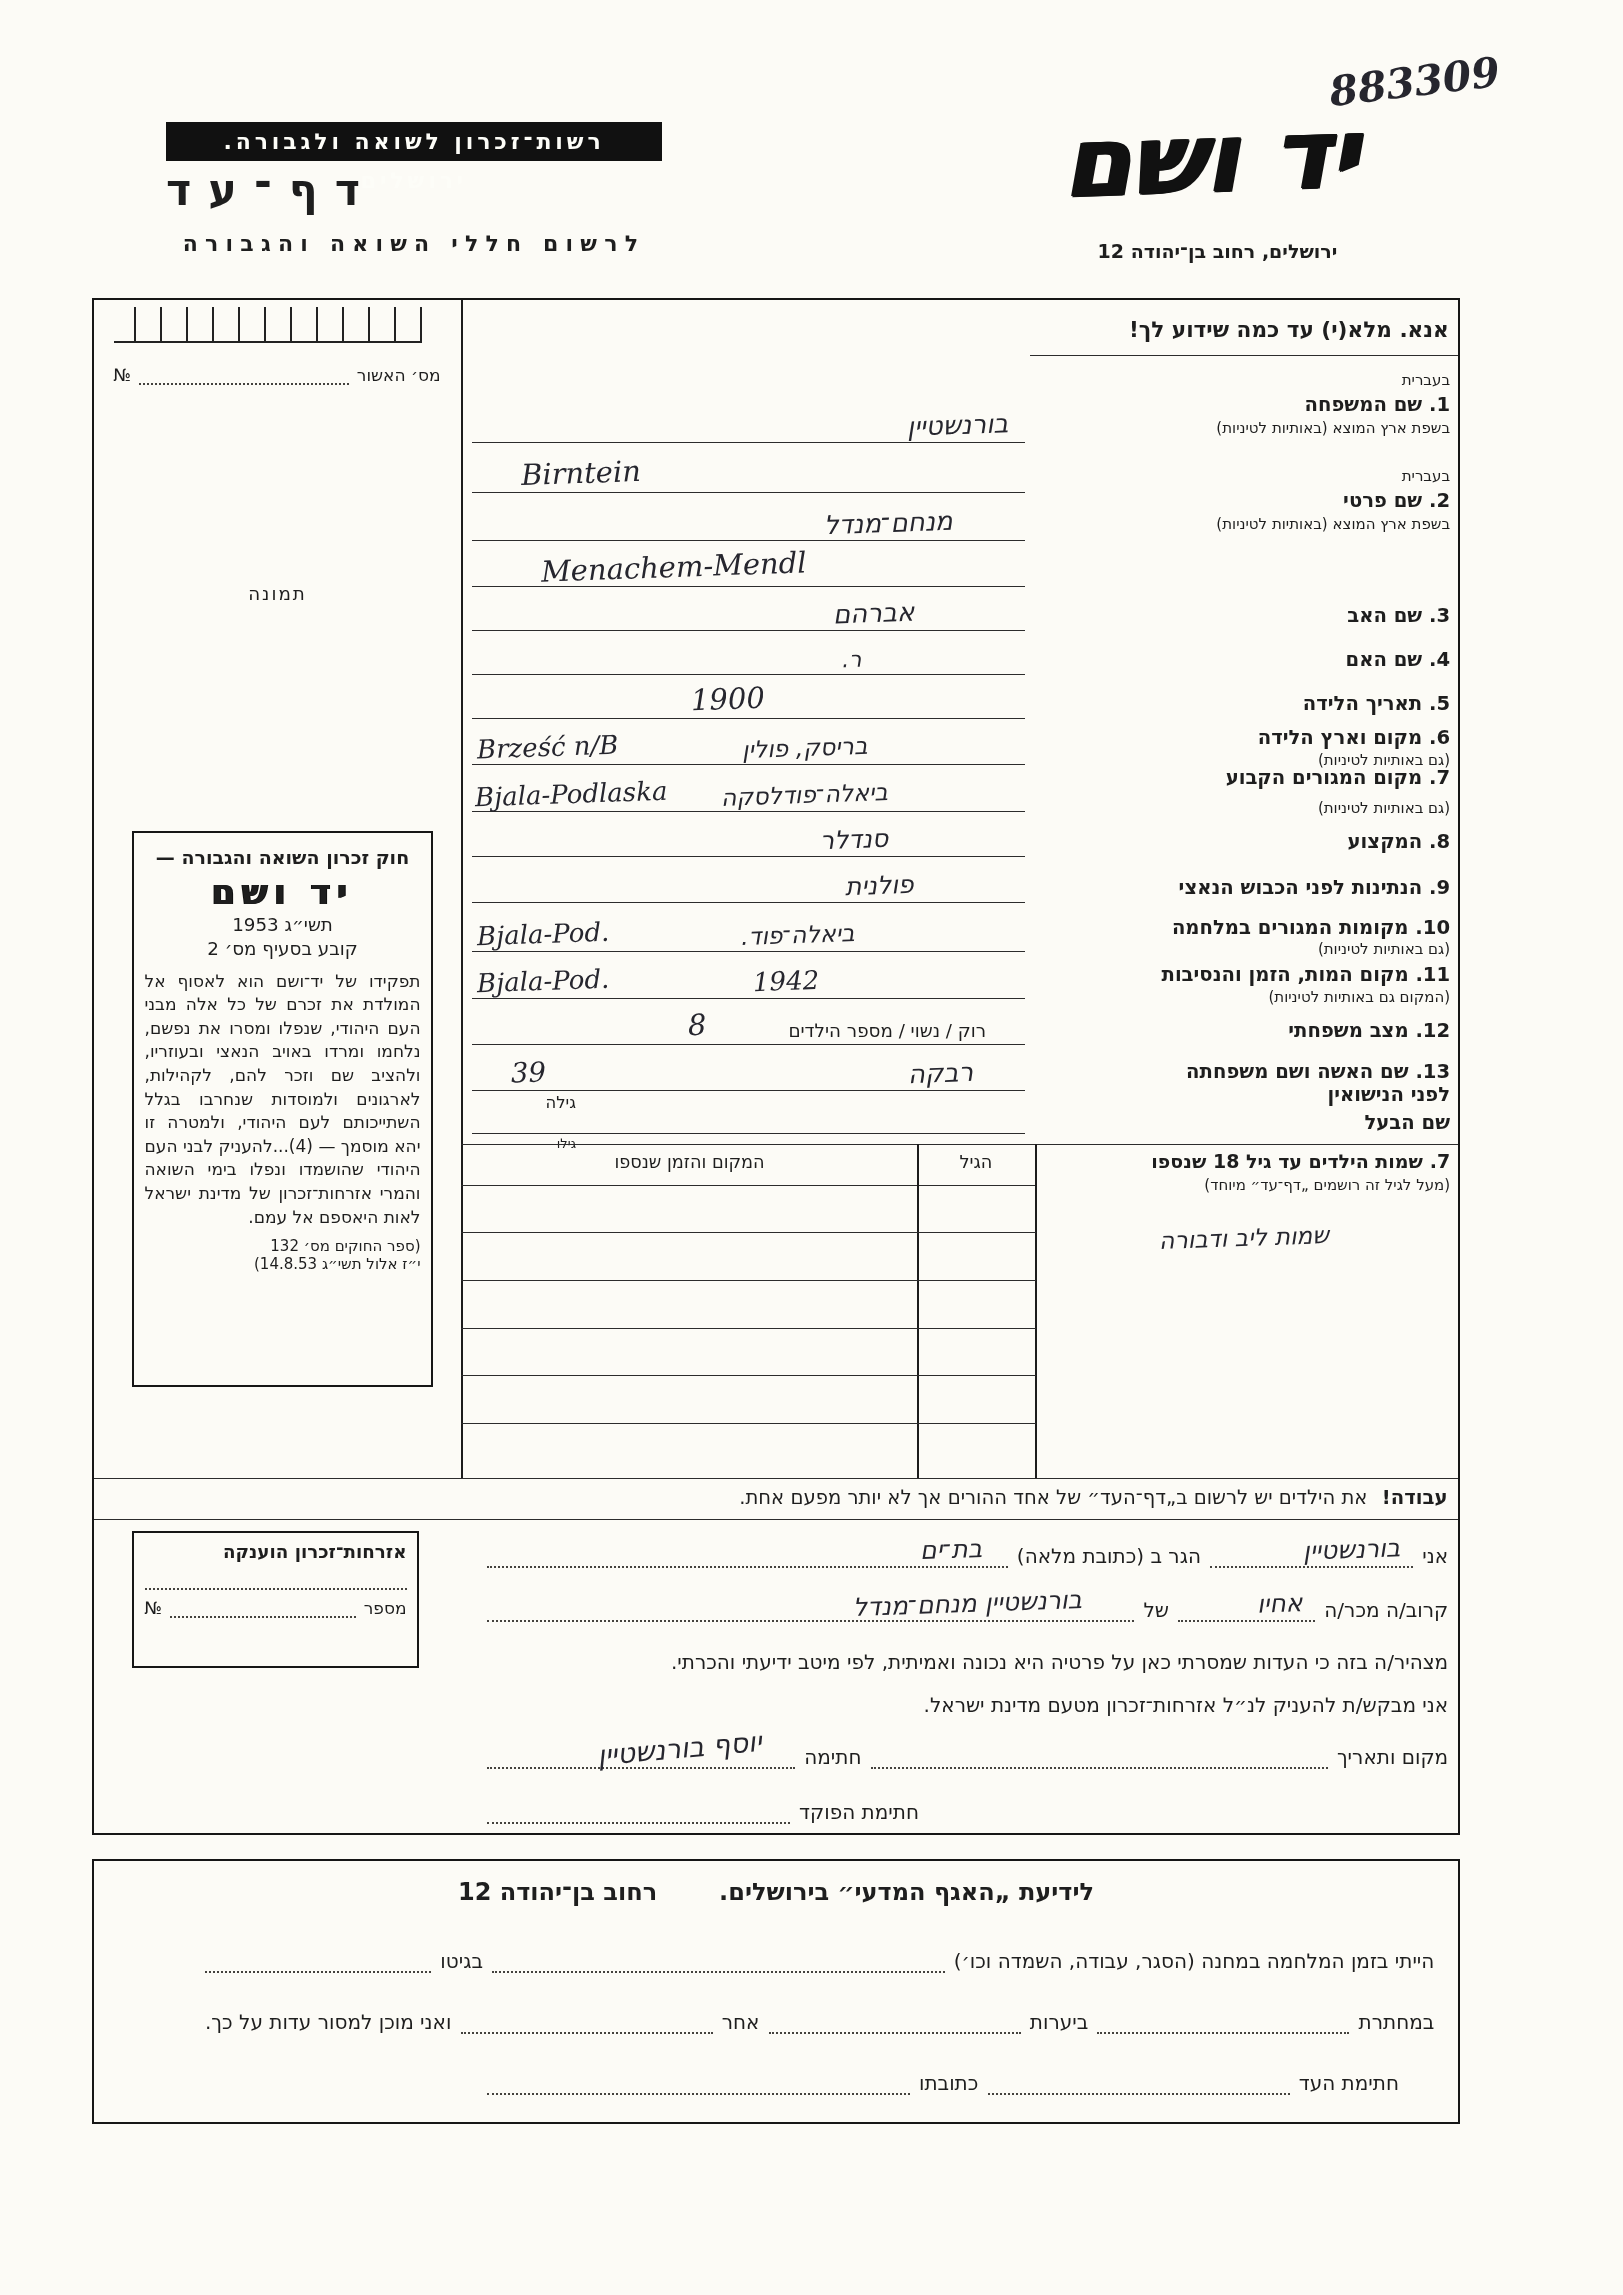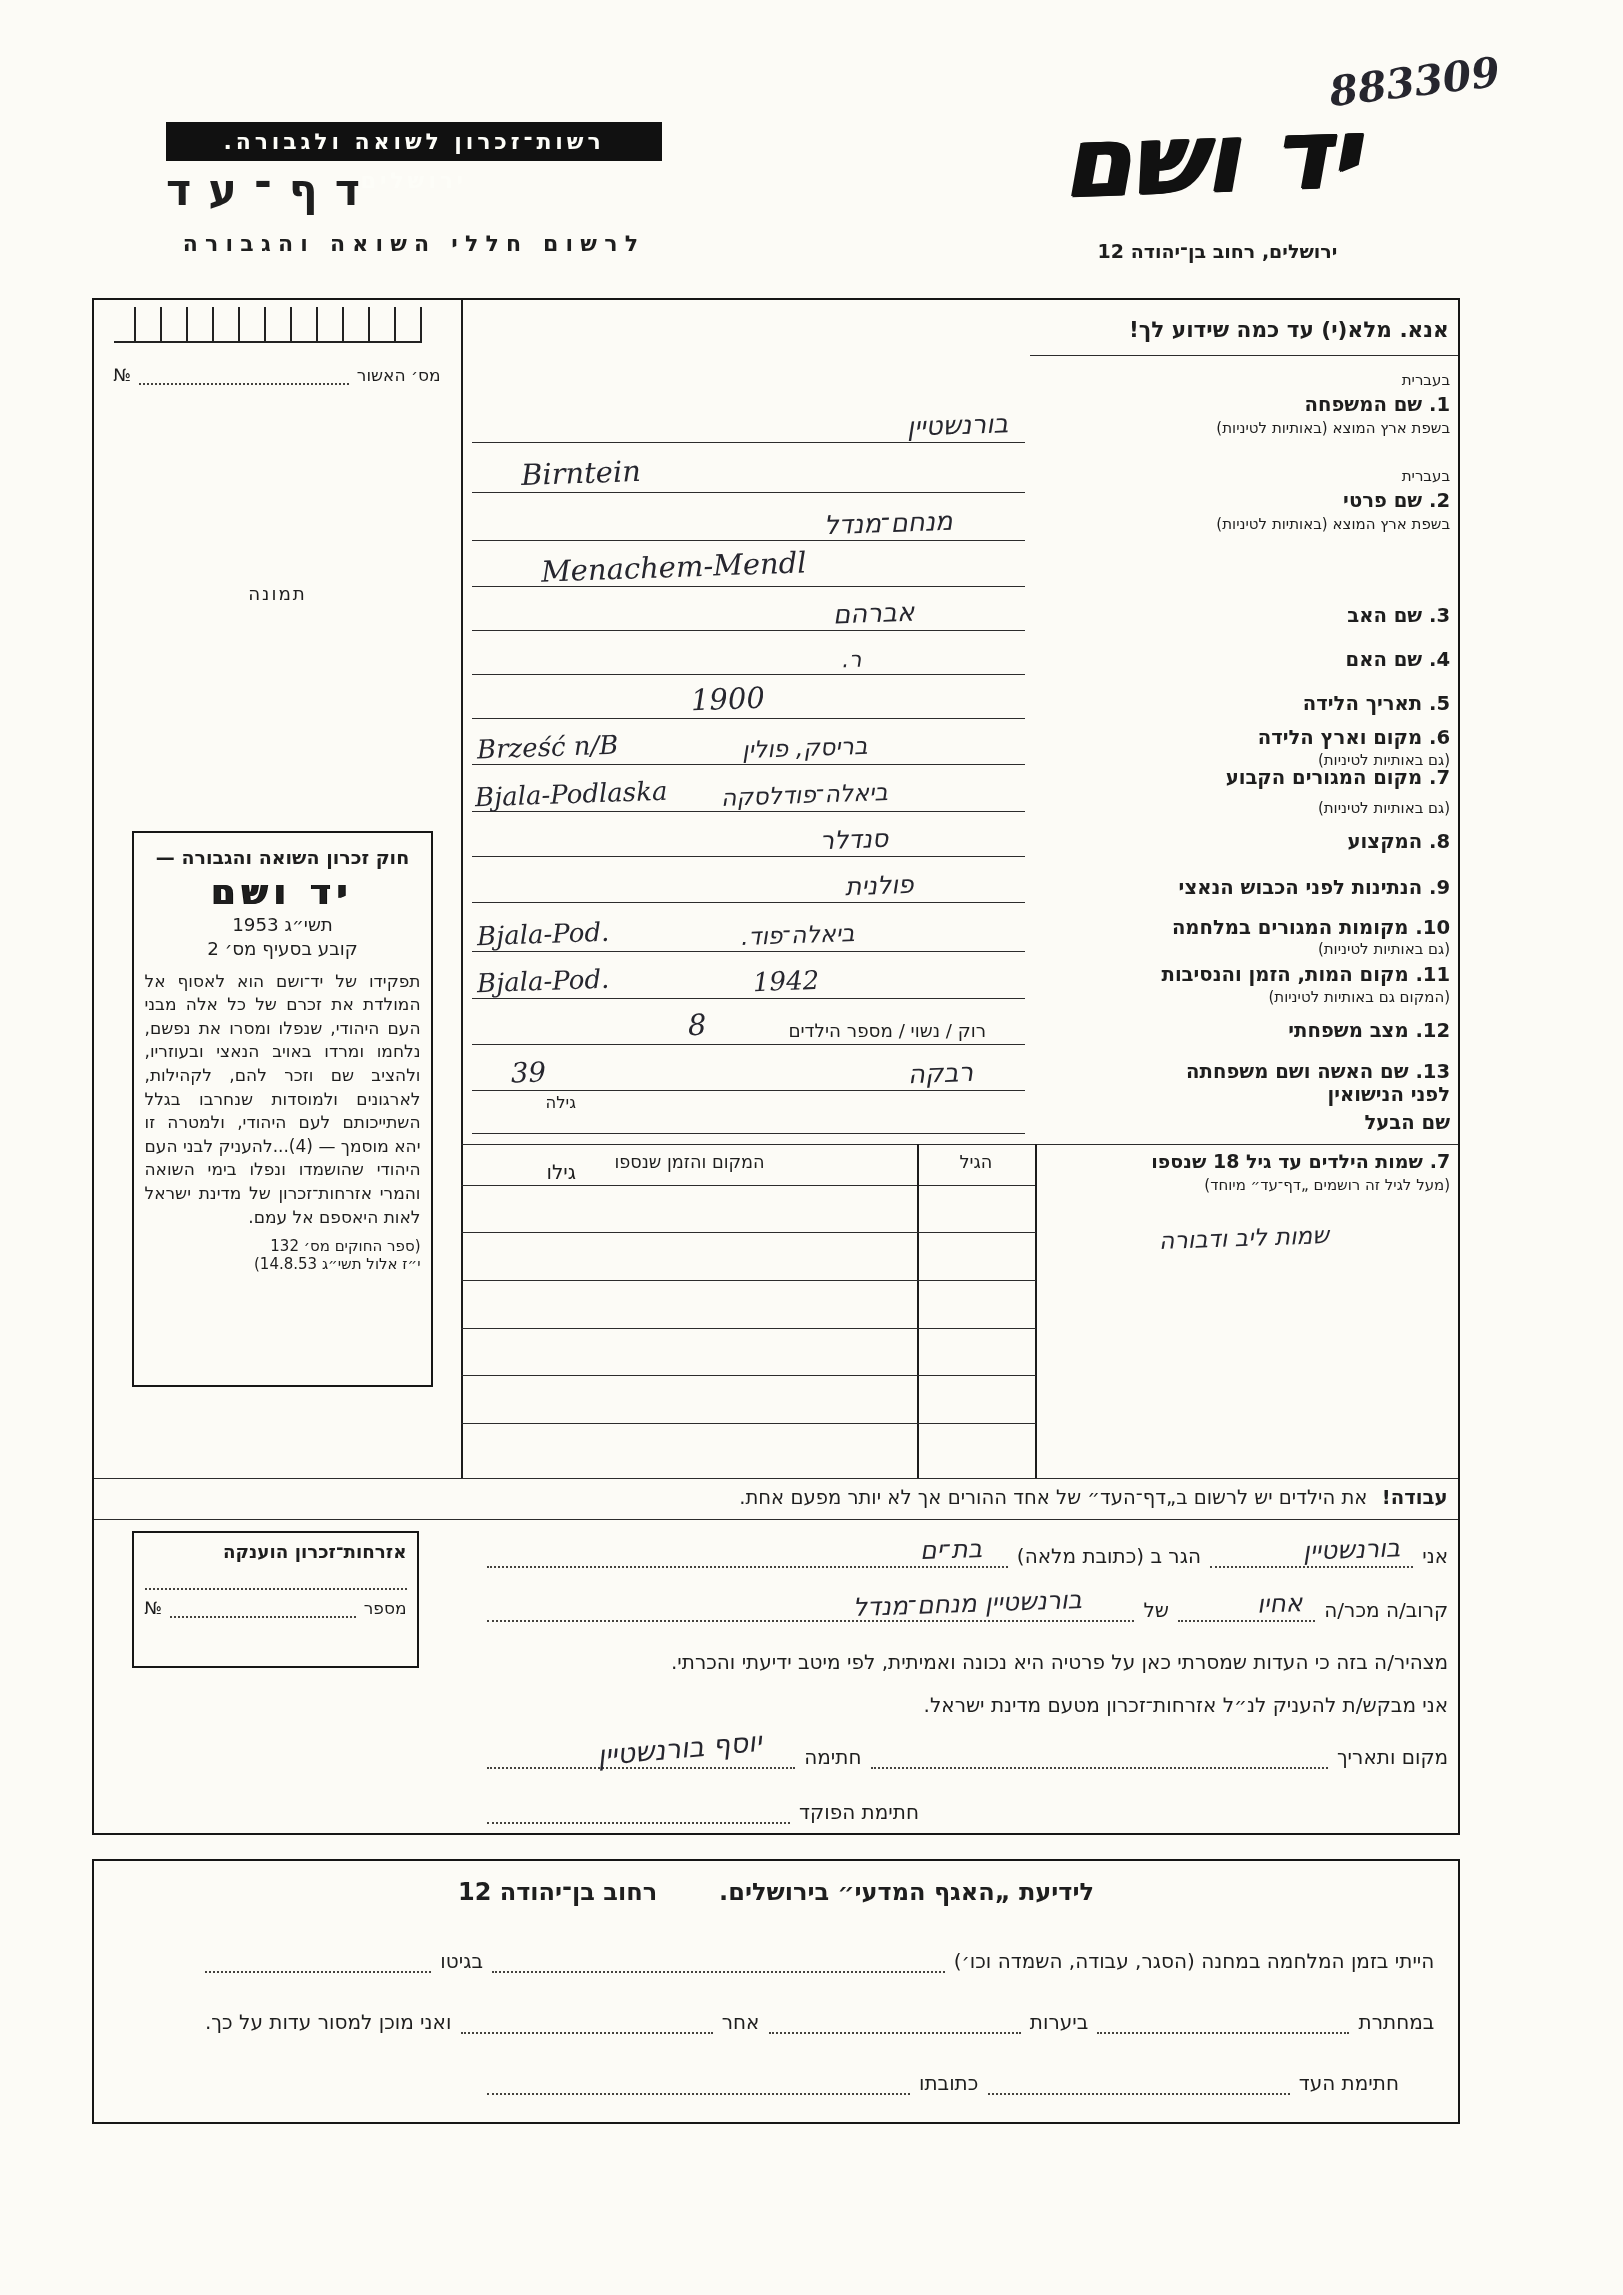--- a/index.html
+++ b/index.html
@@ -152,21 +152,21 @@
       <span class="printed" style="right:39px;">רוק / נשוי / מספר הילדים</span>
       <span class="hw hw-lat" style="left:216px;font-size:29px;" dir="ltr">8</span>
     </div>
     <div class="fill-line" style="top:769px;">
       <span class="hw hw-he" style="right:52px;font-size:26px;">רבקה</span>
       <span class="hw hw-lat" style="left:39px;font-size:27.5px;" dir="ltr">39</span>
     </div>
     <div class="fill-line" style="top:812px;"></div>
 
     <div style="position:absolute;left:403px;top:793px;width:79px;font-size:16.4px;">גילה</div>
-    <div style="position:absolute;left:403px;top:836px;width:79px;font-size:20px;margin-top:24px;">גילו</div>
+    <div style="position:absolute;left:403px;top:836px;width:79px;font-size:13px;">גילו</div>
 
     <div class="hline" style="top:844px;left:367px;right:0;"></div>
     <div style="position:absolute;top:852px;left:367px;width:457px;text-align:center;font-size:17.7px;">המקום והזמן שנספו</div>
     <div style="position:absolute;top:852px;left:823px;width:118px;text-align:center;font-size:17.7px;">הגיל</div>
     <div class="hline" style="top:885px;left:367px;width:575px;"></div>
     <div class="vline" style="left:823px;top:844px;height:334px;"></div>
     <div class="vline" style="left:941px;top:844px;height:334px;"></div>
     <div class="hline" style="top:932px;left:367px;width:575px;"></div>
     <div class="hline" style="top:980px;left:367px;width:575px;"></div>
     <div class="hline" style="top:1028px;left:367px;width:575px;"></div>

